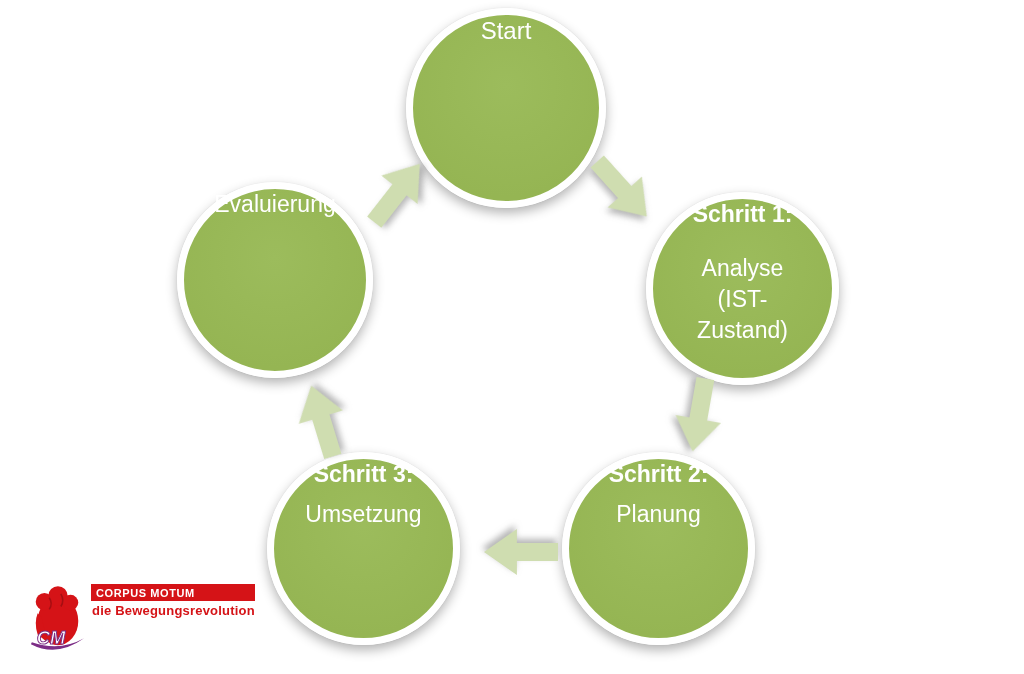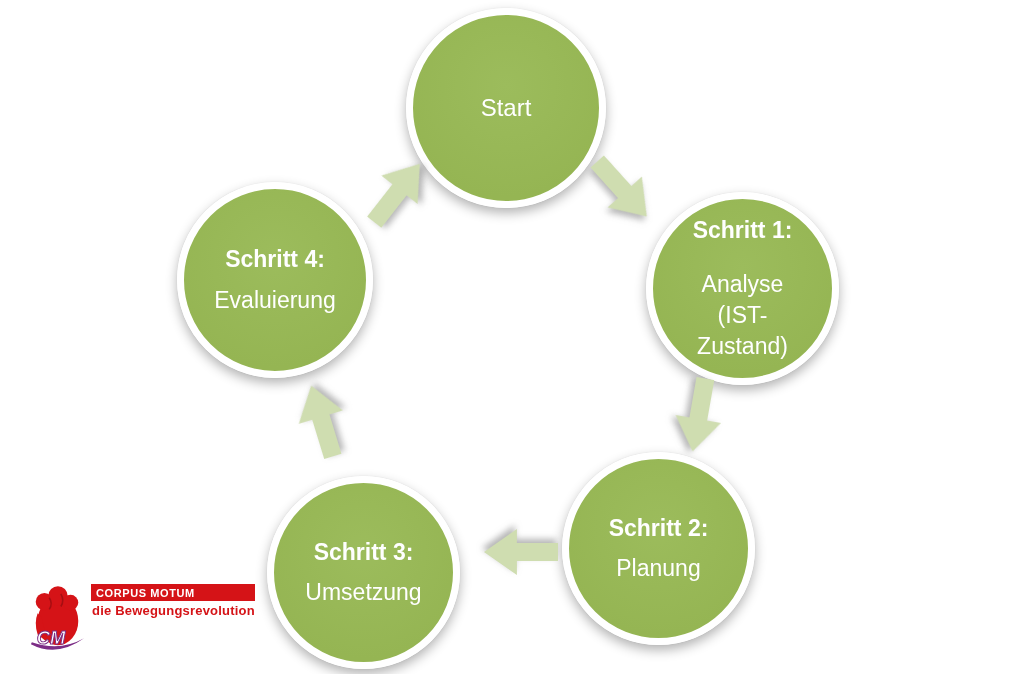--- a/index.html
+++ b/index.html
@@ -24,34 +24,33 @@
   .node{
     position:absolute;
     box-sizing:border-box;
     border-radius:50%;
     background:radial-gradient(circle at 50% 38%, var(--node-fill-light), var(--node-fill) 75%);
     border:7px solid var(--node-ring);
     box-shadow:0 0 1px rgba(0,0,0,0.15), 0 5px 12px rgba(0,0,0,0.30);
     display:flex;
     flex-direction:column;
     align-items:center;
-    justify-content:center;
     text-align:center;
     color:var(--node-text);
     font-size:23px;
     line-height:1.35;
   }
   .node .title{font-weight:bold;margin-bottom:9px;}
   .node .title:empty{display:none;margin:0;}
   .node .label{max-width:132px;}
   #node-start{left:406px;top:8px;width:200px;height:200px;font-size:24px;}
   #node-1{left:646px;top:192px;width:193px;height:193px;gap:14px;}
   #node-1 .label{max-width:112px;}
   #node-2{left:562px;top:452px;width:193px;height:193px;}
-  #node-3{left:267px;top:476px;width:193px;height:193px;}
+  #node-3{left:267px;top:452px;width:193px;height:193px;}
   #node-4{left:177px;top:182px;width:196px;height:196px;}
   
   .arrow{position:absolute;width:74px;height:52px;}
   .arrow svg{width:100%;height:100%;filter:drop-shadow(2px 4px 3px rgba(110,110,110,0.5));}
   .arrow path{fill:var(--arrow-fill);}
   #arrow-4-start{left:360px;top:167px;transform:rotate(-52deg);}
   #arrow-start-1{left:585px;top:163px;transform:rotate(48deg);}
   #arrow-1-2{left:662px;top:389px;transform:rotate(100deg);}
   #arrow-2-3{left:484px;top:526px;transform:rotate(180deg);}
   #arrow-3-4{left:285px;top:395px;transform:rotate(-107deg);}
@@ -95,21 +94,20 @@
     <span class="title">Schritt 2:</span>
     <span class="label">Planung</span>
   </div>
 
   <div class="node" id="node-3">
     <span class="title">Schritt 3:</span>
     <span class="label">Umsetzung</span>
   </div>
 
   <div class="node" id="node-4">
-    <span class="title">Schritt 4:</span>
     <span class="label">Evaluierung</span>
   </div>
 
   <div class="arrow" id="arrow-4-start">
     <svg viewBox="0 0 90 62" aria-hidden="true">
         <path d="M0,20 L50,20 L50,3 L90,31 L50,59 L50,42 L0,42 Z"></path>
       </svg>
   </div>
   <div class="arrow" id="arrow-start-1">
     <svg viewBox="0 0 90 62" aria-hidden="true">

